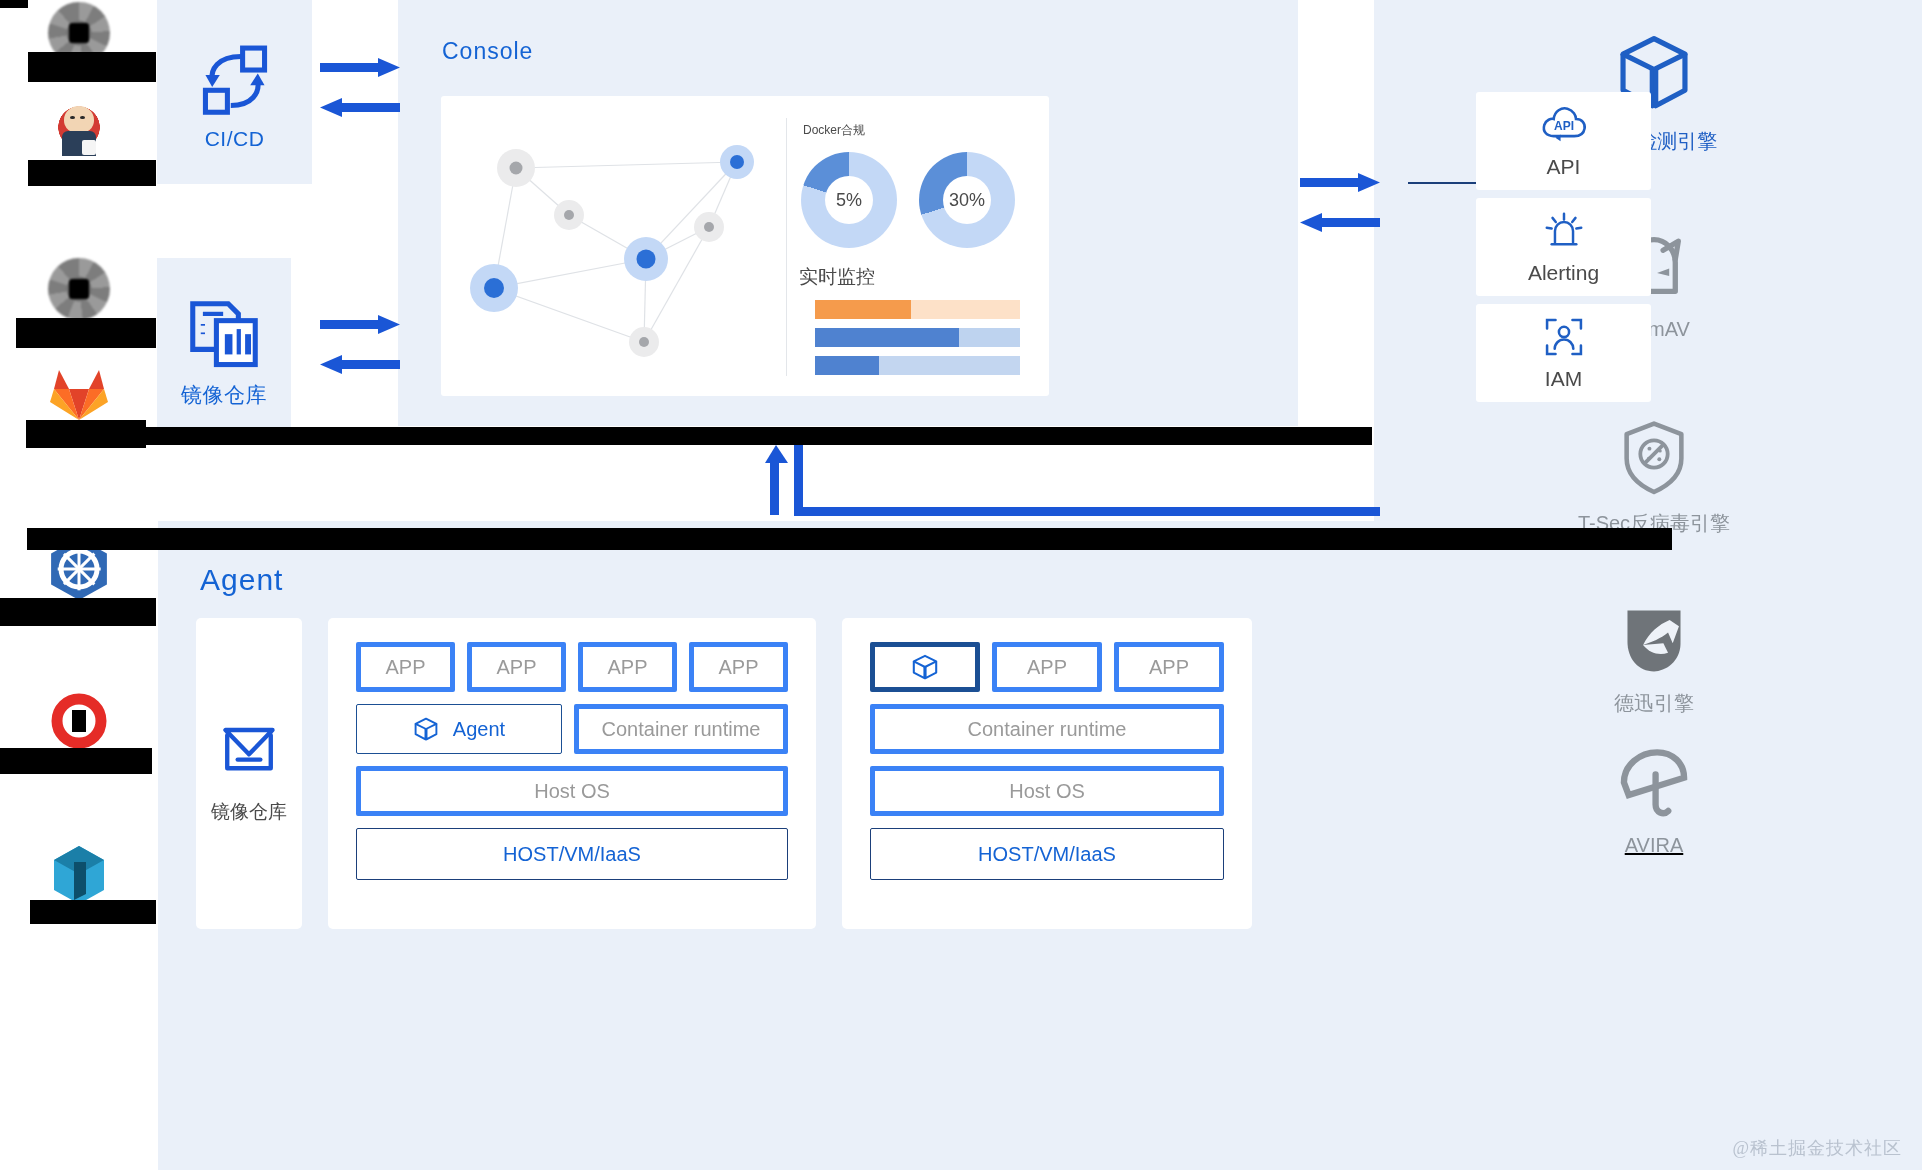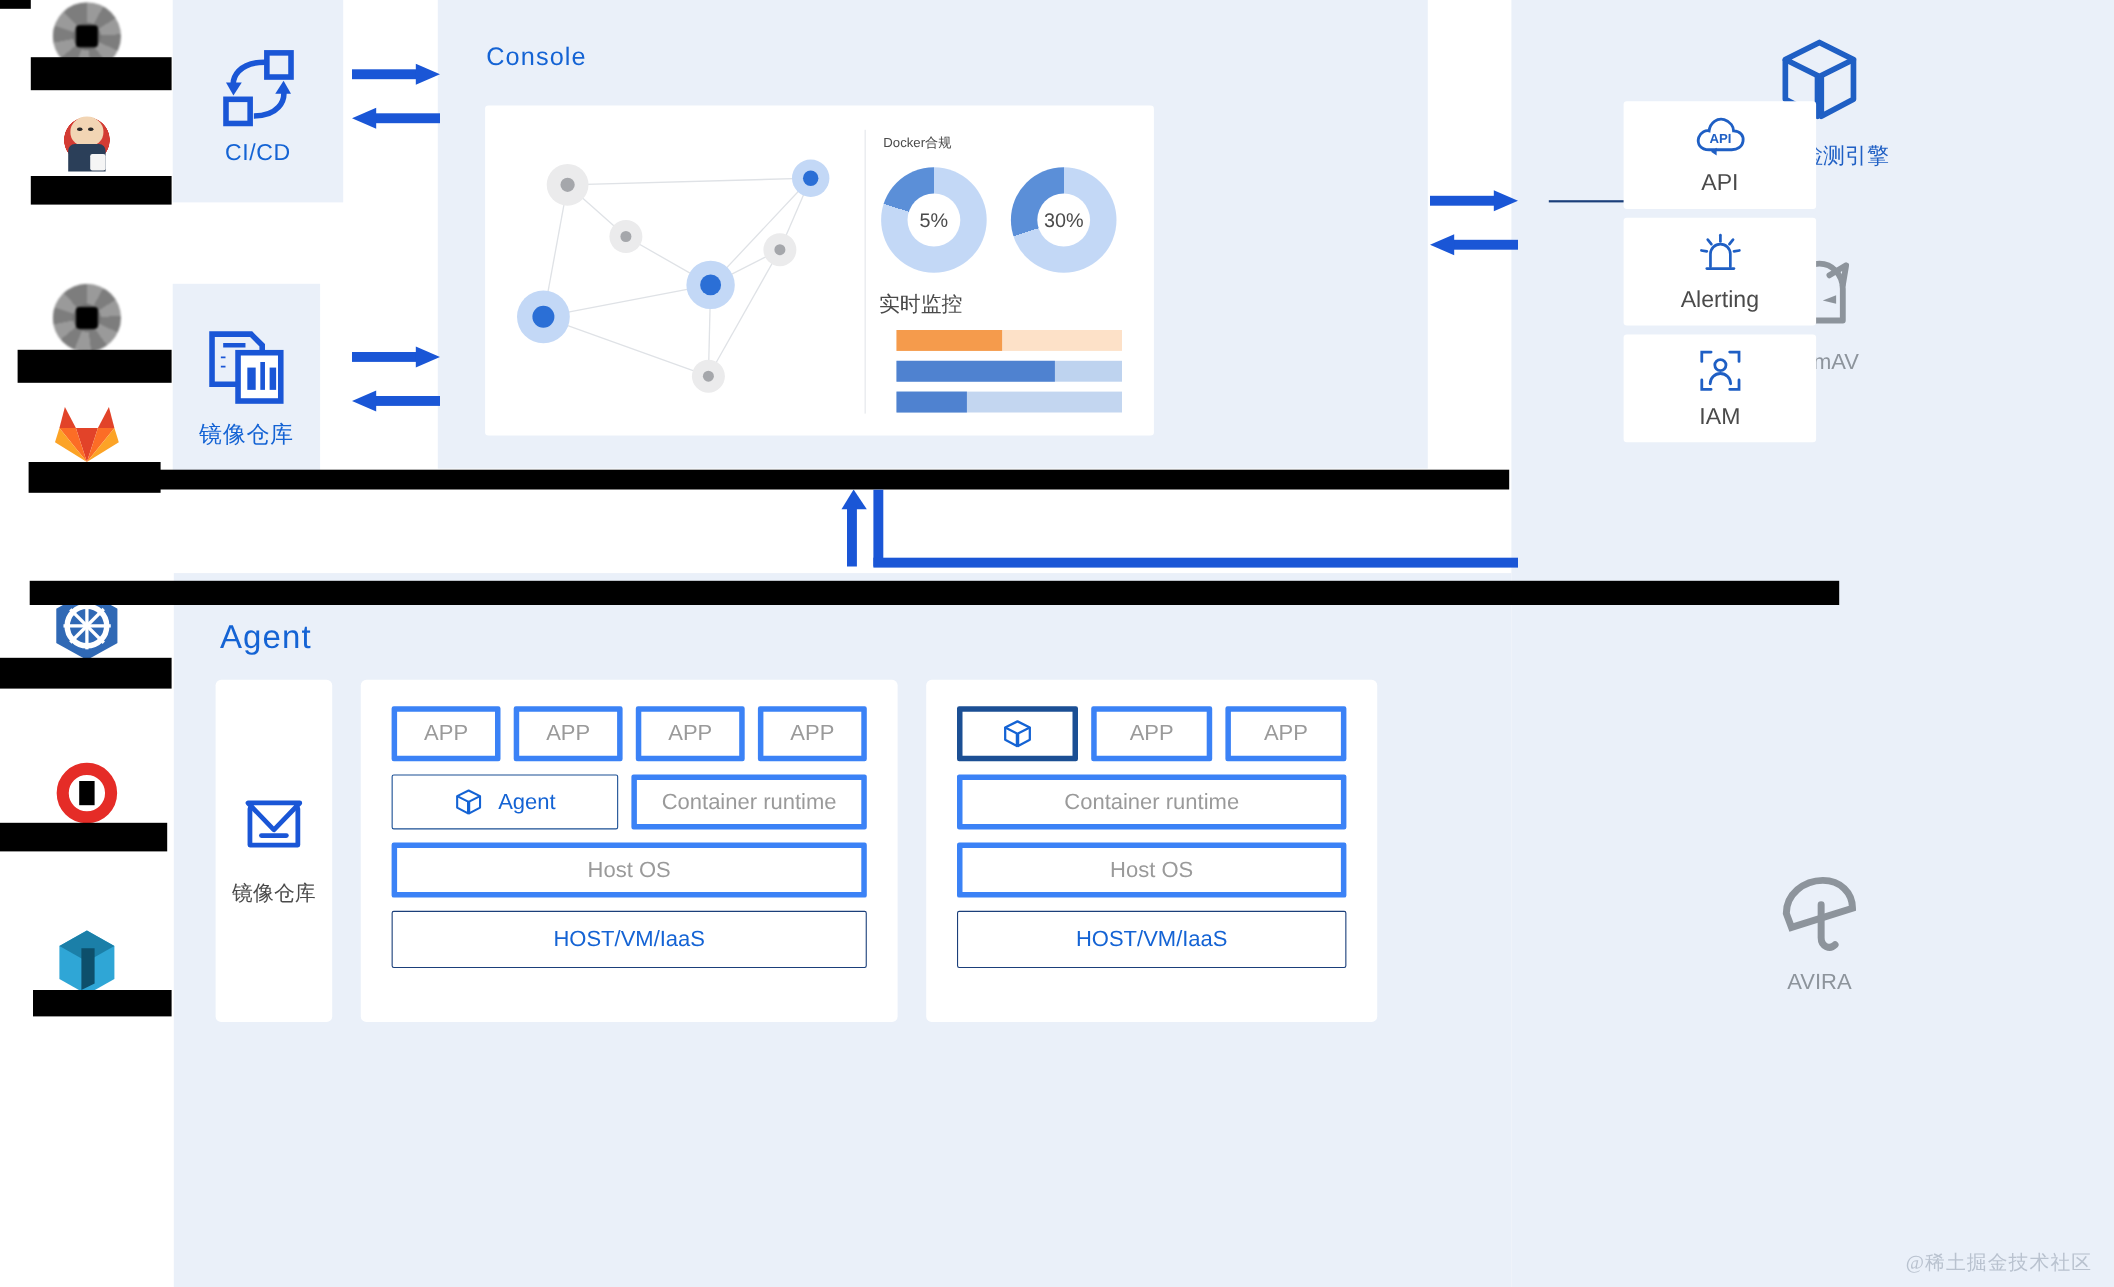--- a/index.html
+++ b/index.html
@@ -218,23 +218,43 @@
           <path d="M22 40 L18 16 L38 28"></path>
           <path d="M78 40 L82 16 L62 28"></path>
           <path d="M22 44 a28 30 0 0 1 56 0 L78 82 L22 82 Z"></path>
         </g>
         <path d="M30 52 L46 58 L30 62 Z" fill="#8d949c"></path>
         <path d="M70 52 L54 58 L70 62 Z" fill="#8d949c"></path>
       </svg>
       <div class="elbl" style="color:#8d949c;">ClamAV</div>
     </div>
 
-
-
-    <div class="engine" style="top:794px;">
+    <div class="engine" style="top:416px;">
+      <svg width="76" height="82" viewBox="0 0 100 104">
+        <path d="M50 8 L86 22 L86 54 C86 76 68 90 50 98 C32 90 14 76 14 54 L14 22 Z" fill="none" stroke="#8d949c" stroke-width="6" stroke-linejoin="round"></path>
+        <circle cx="50" cy="48" r="18" fill="none" stroke="#8d949c" stroke-width="5"></circle>
+        <line x1="38" y1="60" x2="62" y2="36" stroke="#8d949c" stroke-width="5"></line>
+        <circle cx="44" cy="41" r="2.6" fill="#8d949c"></circle>
+        <circle cx="57" cy="55" r="2.6" fill="#8d949c"></circle>
+        <circle cx="58" cy="44" r="2.2" fill="#8d949c"></circle>
+        <circle cx="43" cy="54" r="2.2" fill="#8d949c"></circle>
+      </svg>
+      <div class="elbl" style="color:#8d949c;">T-Sec反病毒引擎</div>
+    </div>
+
+    <div class="engine" style="top:604px;">
+      <svg width="78" height="74" viewBox="0 0 100 94">
+        <path d="M16 8 L84 8 L84 50 C84 74 64 86 50 86 C30 86 16 70 16 48 Z" fill="#6f7479"></path>
+        <path d="M70 20 C56 26 44 36 36 52 C48 48 58 44 68 36 L74 50 L82 28 Z" fill="#eef2f8"></path>
+        <path d="M36 52 C44 62 56 66 68 62 L62 50 Z" fill="#eef2f8"></path>
+      </svg>
+      <div class="elbl" style="color:#8d949c;">德迅引擎</div>
+    </div>
+
+    <div class="engine" style="top:746px;text-decoration:underline;">
       <svg width="80" height="76" viewBox="0 0 100 96">
         <g fill="none" stroke="#8d949c" stroke-width="8" stroke-linecap="round">
           <path d="M12 46 C12 24 32 8 54 8 C74 8 88 22 88 40 L18 62 Z"></path>
           <path d="M52 36 L52 74 C52 84 62 88 68 82"></path>
         </g>
       </svg>
       <div class="elbl" style="color:#8d949c;">AVIRA</div>
     </div>
 
     <div id="watermark" class="noselect">@稀土掘金技术社区</div>

